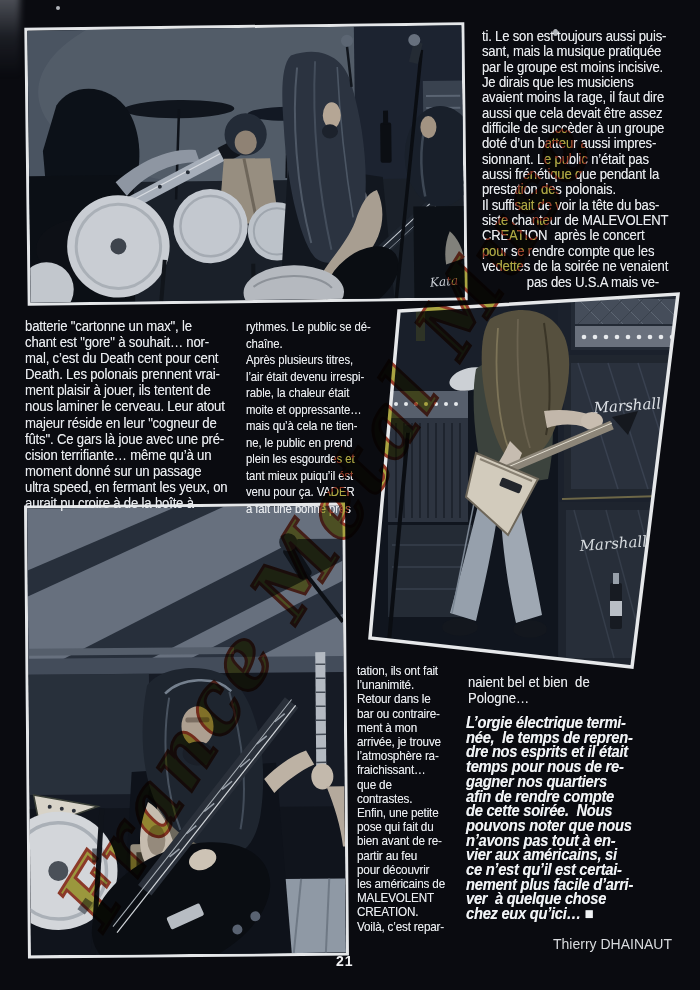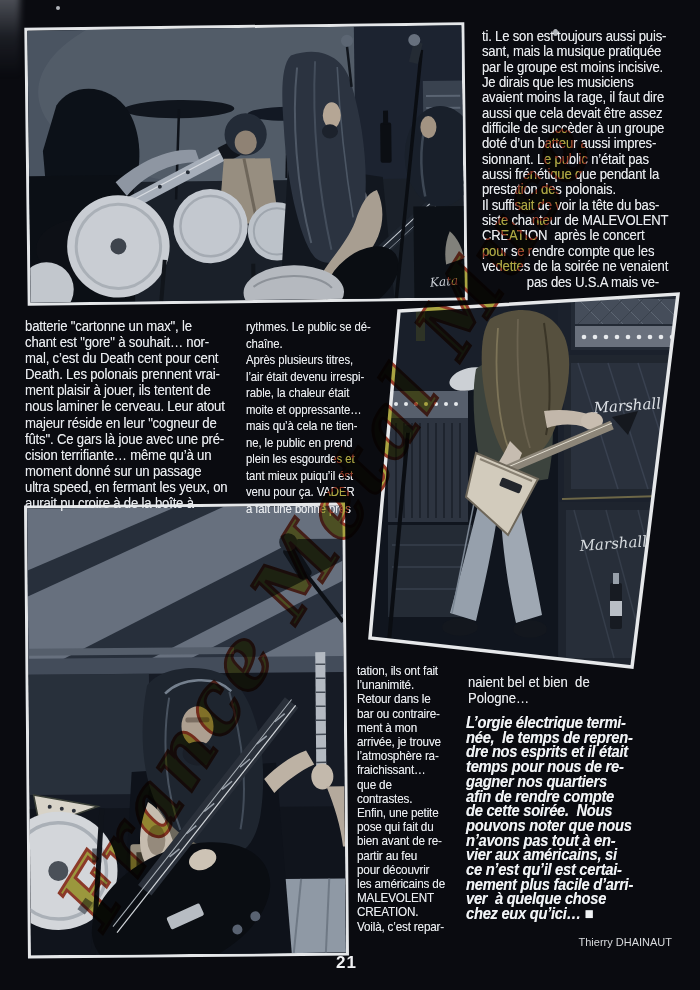--- a/index.html
+++ b/index.html
@@ -28,23 +28,23 @@
     transform-origin:0 0;text-shadow:0 0 .5px rgba(220,228,235,.55);}
   .col-tr{left:482px;top:29px;font-size:13.8px;line-height:15.35px;transform:scaleX(.95);letter-spacing:-.2px;}
   .col-l{left:25px;top:318px;font-size:14px;line-height:16.1px;transform:scaleX(.94);letter-spacing:-.2px;}
   .col-m{left:246px;top:319px;font-size:13.5px;line-height:16.5px;transform:scaleX(.84);letter-spacing:-.1px;}
   .col-bm{left:357px;top:664px;font-size:13px;line-height:14.2px;transform:scaleX(.9);letter-spacing:-.2px;}
   .col-bri{left:468px;top:675px;font-size:13.8px;line-height:15.5px;transform:scaleX(.95);}
   .col-brb{left:466px;top:716px;font-size:16px;font-weight:bold;font-style:italic;
     line-height:14.7px;transform:scaleX(.92);letter-spacing:-.3px;color:#f2f4f6;}
 
   .byline{position:absolute;left:460px;top:936px;width:212px;text-align:right;
-    color:#d9dbde;font-size:11px;z-index:3;}
+    color:#d9dbde;font-size:14px;z-index:3;}
   .page-number{position:absolute;left:336px;top:953px;color:#f1f2f4;
-    font-size:17px;font-weight:bold;letter-spacing:1px;z-index:3;}
+    font-size:14px;font-weight:bold;letter-spacing:1px;z-index:3;}
 
   
   .watermark{
     position:absolute;left:327px;top:522px;z-index:10;pointer-events:none;
     transform:translate(-50%,-50%) rotate(-58deg);
     font-family:"DejaVu Serif",serif;font-style:italic;font-weight:bold;
     font-size:80px;letter-spacing:4px;white-space:nowrap;
     color:#b3aa2d;-webkit-text-stroke:3px #9c2a12;
     mix-blend-mode:multiply;opacity:.88;
   }

